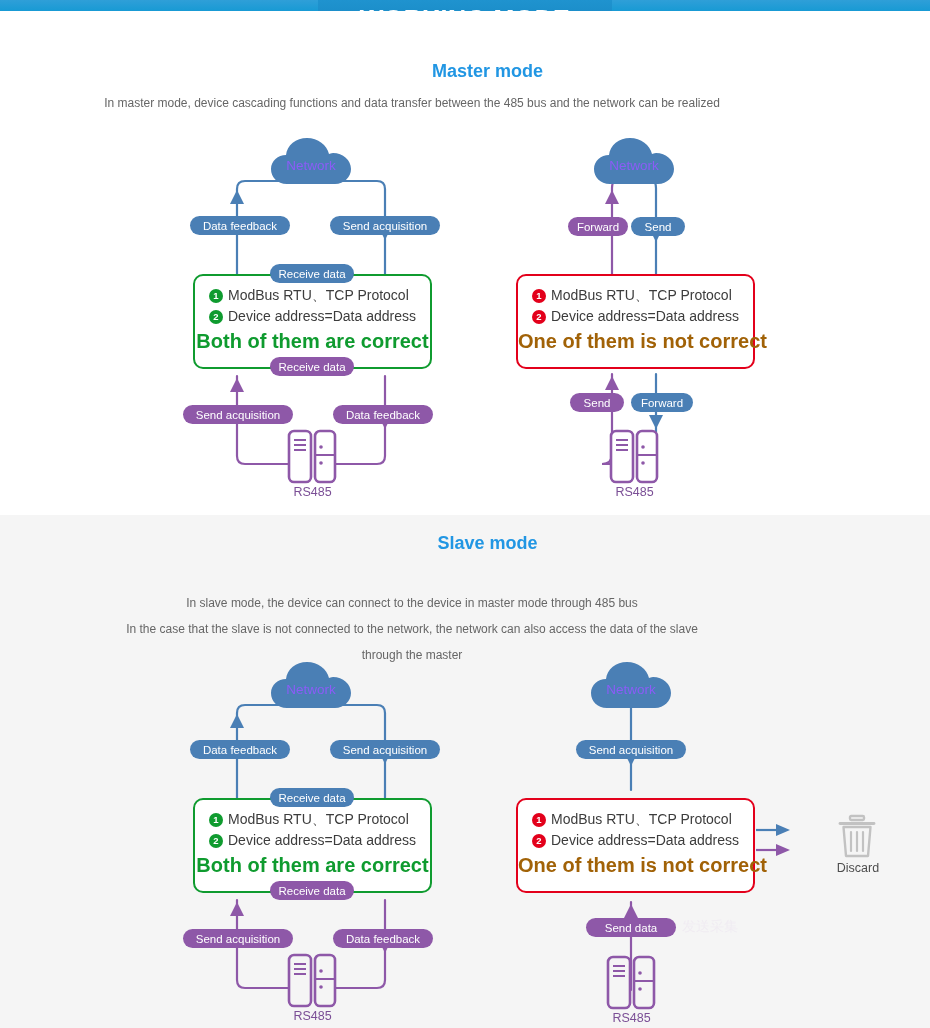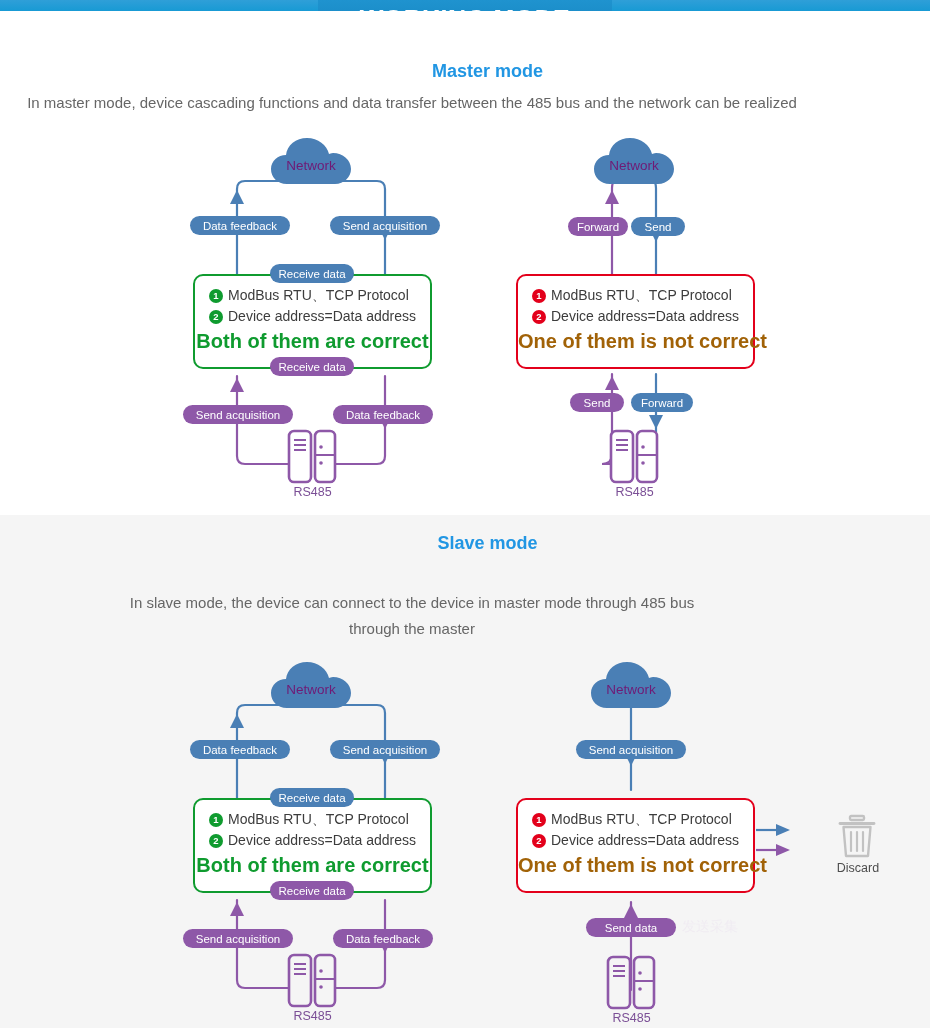--- a/index.html
+++ b/index.html
@@ -47,38 +47,38 @@
   .sec-title {
     position: absolute; left: 0; width: 930px;
     text-align: center;
     color: #2196e3;
     font-size: 18px; font-weight: bold; padding-left: 45px;
   }
   .sec-desc {
     position: absolute; left: 0; width: 824px;
     text-align: center;
     color: #666666;
-    font-size: 15px;
+    font-size: 12px;
     line-height: 26px;
   }
 
   
   .diagram { position: absolute; }
   .diagram svg { display: block; overflow: visible; }
 
   
   .cloud {
     position: absolute;
     width: 84px; height: 50px;
   }
   .cloud .cl-label {
     position: absolute; left: 0; top: 0;
     width: 84px; height: 50px;
     display: flex; align-items: center; justify-content: center;
-    color: #701a75; font-size: 13.5px;
+    color: #8b5cf6; font-size: 13.5px;
     padding-top: 9px;
     z-index: 3;
     white-space: nowrap;
   }
 
   .pill {
     position: absolute;
     height: 19px;
     border-radius: 10px;
     display: flex; align-items: center; justify-content: center;
@@ -296,20 +296,21 @@
         <div class="dev-label">RS485</div>
       </div>
     </div>
   </div>
 
   <div class="section slave">
 
     <div class="sec-title" style="top:18px;">Slave mode</div>
     <div class="sec-desc" style="top:46px;margin-top:29px;">
       <div>In slave mode, the device can connect to the device in master mode through 485 bus</div>
+      <div>In the case that the slave is not connected to the network, the network can also access the data of the slave</div>
       <div>through the master</div>
     </div>
 
     <div class="diagram" style="left:185px; top:145px; width:255px; height:380px;">
 
       <svg width="255" height="380" viewBox="0 0 255 380">
         <g fill="none" stroke="#4a7fb5" stroke-width="2.2" stroke-linecap="round">
           <path d="M125,45 L60,45 Q52,45 52,53 L52,140"></path>
           <path d="M128,45 L192,45 Q200,45 200,53 L200,140"></path>
         </g>

